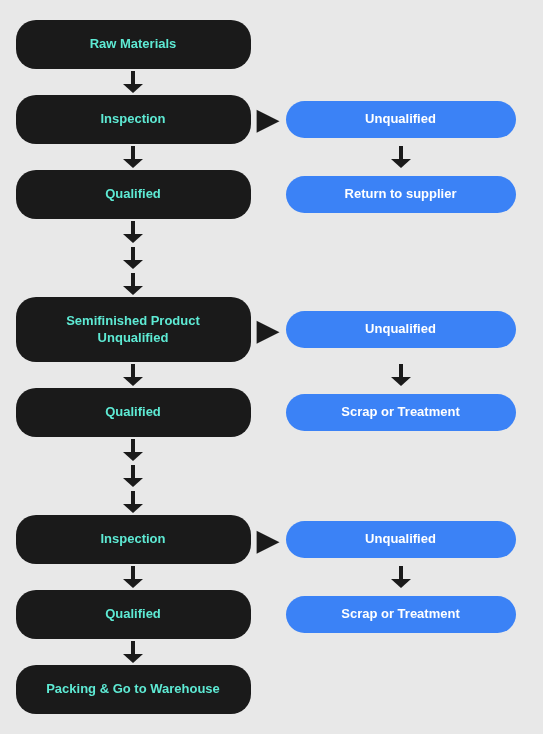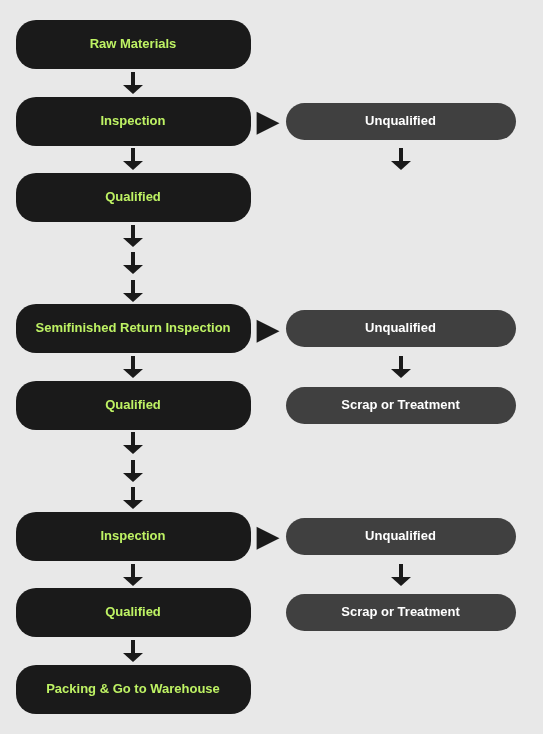--- a/index.html
+++ b/index.html
@@ -7,35 +7,35 @@
       background: #e8e8e8;
       width: 543px;
       min-height: 734px;
       font-family: Arial, sans-serif;
       display: flex;
       justify-content: center;
       padding: 10px 0;
     }
     .node {
       background: #1a1a1a;
-      color: #bef264;
+      color: #5eead4;
       border-radius: 20px;
       padding: 16px 14px;
       text-align: center;
       font-size: 13px;
       font-weight: bold;
       width: 235px;
       min-height: 36px;
       display: flex;
       align-items: center;
       justify-content: center;
       line-height: 1.3;
     }
     .node-side {
-      background: #404040;
+      background: #3b82f6;
       color: #ffffff;
       border-radius: 20px;
       padding: 10px 14px;
       text-align: left;
       font-size: 13px;
       font-weight: bold;
       width: 230px;
       min-height: 36px;
       display: flex;
       align-items: center;
@@ -116,62 +116,65 @@
         <rect x="8" y="0" width="4" height="14" fill="#1a1a1a"></rect>
         <polygon points="0,13 10,22 20,13" fill="#1a1a1a"></polygon>
       </svg>
     </div>
   </div>
 
   <div class="col-main">
     <div class="node">Qualified</div>
   </div>
   <div class="col-arrow"></div>
-
-  <div class="col-main">
-    <div class="v-arrow-wrap">
-      <svg class="down-arrow-svg" width="20" height="22" viewBox="0 0 20 22">
-        <rect x="8" y="0" width="4" height="14" fill="#1a1a1a"></rect>
-        <polygon points="0,13 10,22 20,13" fill="#1a1a1a"></polygon>
-      </svg>
-    </div>
-  </div>
-  <div class="col-arrow"></div>
-  <div class="col-side"></div>
-
-  <div class="col-arrow"></div>
-  <div class="col-side"></div>
-
-  <div class="col-main">
-    <div class="v-arrow-wrap">
-      <svg class="down-arrow-svg" width="20" height="22" viewBox="0 0 20 22">
-        <rect x="8" y="0" width="4" height="14" fill="#1a1a1a"></rect>
-        <polygon points="0,13 10,22 20,13" fill="#1a1a1a"></polygon>
-      </svg>
-    </div>
-  </div>
-  <div class="col-arrow"></div>
-  <div class="col-side"></div>
-
-  <div class="col-arrow"></div>
-  <div class="col-side"></div>
-
-  <div class="col-main">
-    <div class="v-arrow-wrap">
-      <svg class="down-arrow-svg" width="20" height="22" viewBox="0 0 20 22">
-        <rect x="8" y="0" width="4" height="14" fill="#1a1a1a"></rect>
-        <polygon points="0,13 10,22 20,13" fill="#1a1a1a"></polygon>
-      </svg>
-    </div>
-  </div>
-  <div class="col-arrow"></div>
-  <div class="col-side"></div>
-
-  <div class="col-main">
-    <div class="node">Semifinished Return Inspection</div>
+  <div class="col-side">
+    <div class="node-side">Return to supplier</div>
+  </div>
+
+  <div class="col-main">
+    <div class="v-arrow-wrap">
+      <svg class="down-arrow-svg" width="20" height="22" viewBox="0 0 20 22">
+        <rect x="8" y="0" width="4" height="14" fill="#1a1a1a"></rect>
+        <polygon points="0,13 10,22 20,13" fill="#1a1a1a"></polygon>
+      </svg>
+    </div>
+  </div>
+  <div class="col-arrow"></div>
+  <div class="col-side"></div>
+
+  <div class="col-arrow"></div>
+  <div class="col-side"></div>
+
+  <div class="col-main">
+    <div class="v-arrow-wrap">
+      <svg class="down-arrow-svg" width="20" height="22" viewBox="0 0 20 22">
+        <rect x="8" y="0" width="4" height="14" fill="#1a1a1a"></rect>
+        <polygon points="0,13 10,22 20,13" fill="#1a1a1a"></polygon>
+      </svg>
+    </div>
+  </div>
+  <div class="col-arrow"></div>
+  <div class="col-side"></div>
+
+  <div class="col-arrow"></div>
+  <div class="col-side"></div>
+
+  <div class="col-main">
+    <div class="v-arrow-wrap">
+      <svg class="down-arrow-svg" width="20" height="22" viewBox="0 0 20 22">
+        <rect x="8" y="0" width="4" height="14" fill="#1a1a1a"></rect>
+        <polygon points="0,13 10,22 20,13" fill="#1a1a1a"></polygon>
+      </svg>
+    </div>
+  </div>
+  <div class="col-arrow"></div>
+  <div class="col-side"></div>
+
+  <div class="col-main">
+    <div class="node">Semifinished Product Unqualified</div>
   </div>
   <div class="col-arrow">
     <span class="connector-arrow">▶</span>
   </div>
   <div class="col-side">
     <div class="node-side">Unqualified</div>
   </div>
 
   <div class="col-main">
     <div class="v-arrow-wrap">

